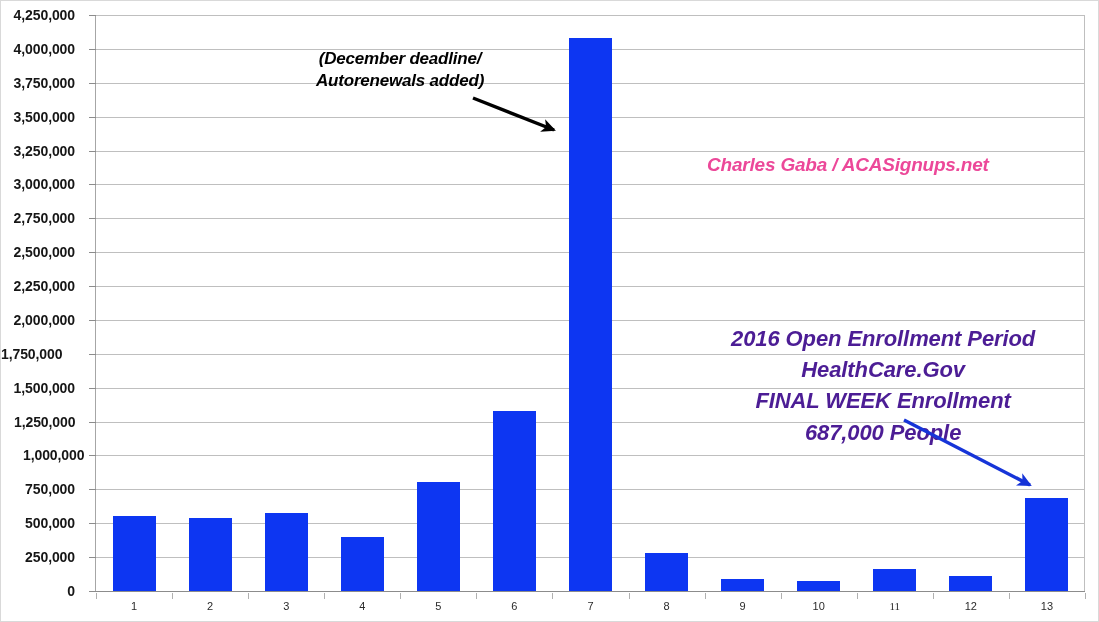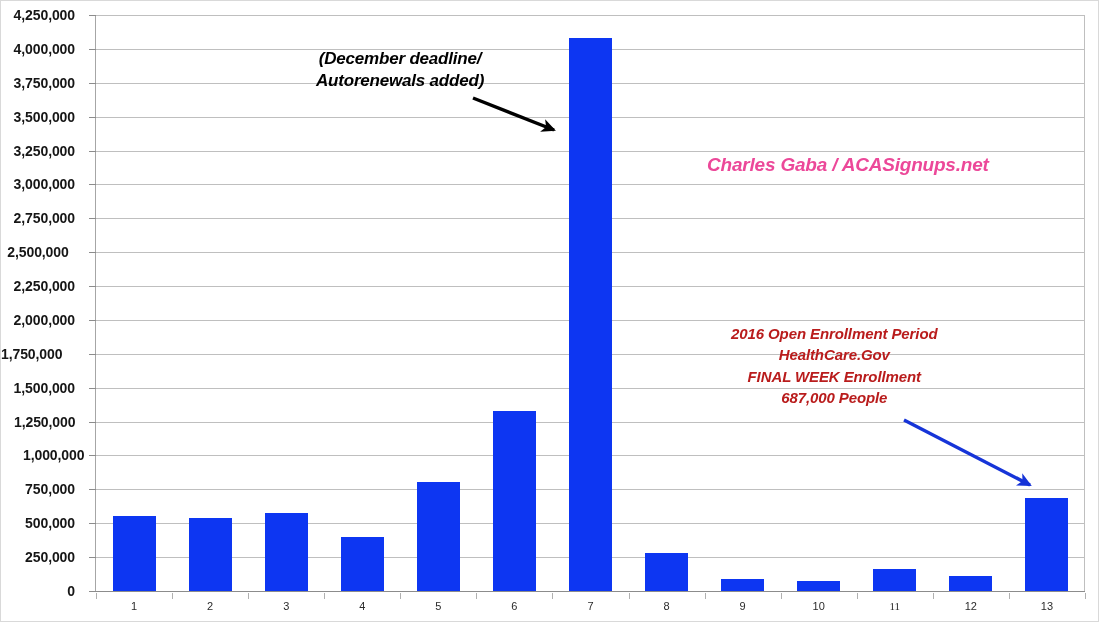--- a/index.html
+++ b/index.html
@@ -151,22 +151,22 @@
   #anno-credit {
     left: 706px;
     top: 152px;
     font-size: 19px;
     color: #ec4899;
     letter-spacing: -0.2px;
   }
   #anno-summary {
     left: 730px;
     top: 322px;
-    font-size: 15px;
-    color: #b91c1c;
+    font-size: 22px;
+    color: #4c1d95;
     letter-spacing: -0.1px;
     line-height: 1.42;
   }
 
   svg.overlay {
     position: absolute;
     left: 0;
     top: 0;
     width: 1099px;
     height: 622px;
@@ -179,21 +179,21 @@
 <div id="chart-root">
 
   <div id="y-labels">
       <div class="y-tick" style="top: 6px; right: 12px; left: 0px;">4,250,000</div>
       <div class="y-tick" style="top: 39.8824px; right: 12px; left: 0px;">4,000,000</div>
       <div class="y-tick" style="top: 73.7647px; right: 12px; left: 0px;">3,750,000</div>
       <div class="y-tick" style="top: 107.647px; right: 12px; left: 0px;">3,500,000</div>
       <div class="y-tick" style="top: 141.529px; right: 12px; left: 0px;">3,250,000</div>
       <div class="y-tick" style="top: 175.412px; right: 12px; left: 0px;">3,000,000</div>
       <div class="y-tick" style="top: 209.294px; right: 12px; left: 0px;">2,750,000</div>
-      <div class="y-tick" style="top: 243.176px; right: 12px; left: 0px; text-align: center;">2,500,000</div>
+      <div class="y-tick" style="top: 243.176px; right: 12px; left: 0px;">2,500,000</div>
       <div class="y-tick" style="top: 277.059px; right: 12px; left: 0px;">2,250,000</div>
       <div class="y-tick" style="top: 310.941px; right: 12px; left: 0px;">2,000,000</div>
       <div class="y-tick" style="top: 344.824px; right: 25px; left: 0px;">1,750,000</div>
       <div class="y-tick" style="top: 378.706px; right: 12px; left: 0px;">1,500,000</div>
       <div class="y-tick" style="top: 412.588px; right: 12px; left: 13px;">1,250,000</div>
       <div class="y-tick" style="top: 446.471px; right: 12px; left: 0px; margin-left: 22px;">1,000,000</div>
       <div class="y-tick" style="top: 480.353px; right: 12px; left: 0px;">750,000</div>
       <div class="y-tick" style="top: 514.235px; right: 12px; left: 0px;">500,000</div>
       <div class="y-tick" style="top: 548.118px; right: 12px; left: 0px;">250,000</div>
       <div class="y-tick" style="top: 582px; right: 12px; left: 0px;">0</div>

